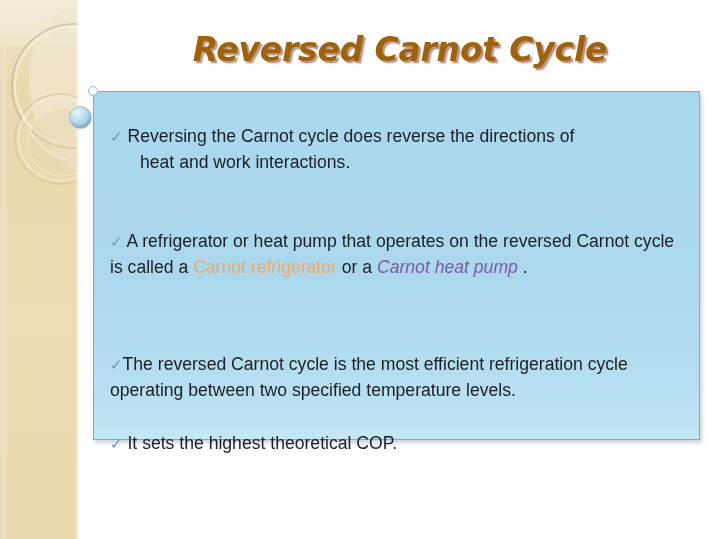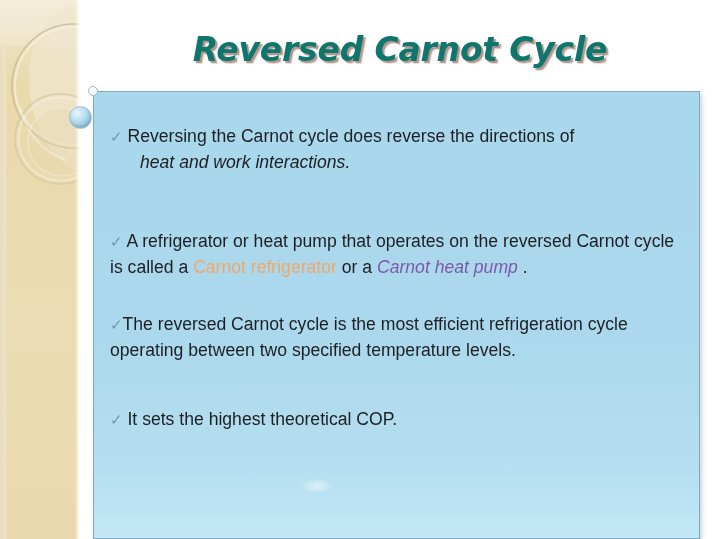--- a/index.html
+++ b/index.html
@@ -71,32 +71,32 @@
     position: absolute;
     left: 120px;
     top: 30px;
     width: 560px;
     text-align: center;
     font-family: "DejaVu Sans", sans-serif;
     font-weight: bold;
     font-style: italic;
     font-size: 33px;
     letter-spacing: -0.2px;
-    color: #0f766e;
+    color: #a16207;
     text-shadow: 2px 2px 0 rgba(120,70,55,.45), 3px 3px 1px rgba(150,110,95,.25);
     white-space: nowrap;
   }
 
   
   #body-box {
     position: absolute;
     left: 93px;
     top: 91px;
     width: 607px;
-    height: 448px;
+    height: 349px;
     box-sizing: border-box;
     border: 1px solid #7fa9c4;
     background: linear-gradient(180deg, #a9d7ec 0%, #abd8ec 55%, #b7e0f1 88%, #c3e7f5 100%);
     box-shadow: 2px 3px 4px rgba(90,110,125,.30);
     padding: 14px 8px 0 14px;
   }
   
   #box-corner-dot {
     position: absolute;
     left: 88px;
@@ -132,24 +132,24 @@
   .tick {
     color: #6b98ad;
     font-size: 15px;
     font-weight: normal;
   }
   .orange { color: #f0a868; }
   .purple { color: #7d5aa8; font-style: italic; }
   .ital   { }
 
   #p1 { margin-top: 18px;  padding-left: 2px; text-indent: 0; }
-  #p1 .cont { display: block; padding-left: 30px; font-style: italic; }
+  #p1 .cont { display: block; padding-left: 30px; }
   #p2 { margin-top: 54px; padding-left: 2px; }
-  #p3 { margin-top: 32px; padding-left: 2px; }
-  #p4 { margin-top: 44px; padding-left: 2px; }
+  #p3 { margin-top: 72px; padding-left: 2px; }
+  #p4 { margin-top: 28px; padding-left: 2px; }
 
   
   #bottom-smudge {
     position: absolute;
     left: 300px;
     top: 478px;
     width: 34px;
     height: 16px;
     border-radius: 50%;
     background: radial-gradient(ellipse at 50% 50%, rgba(255,255,255,.55) 0%, rgba(255,255,255,0) 72%);

